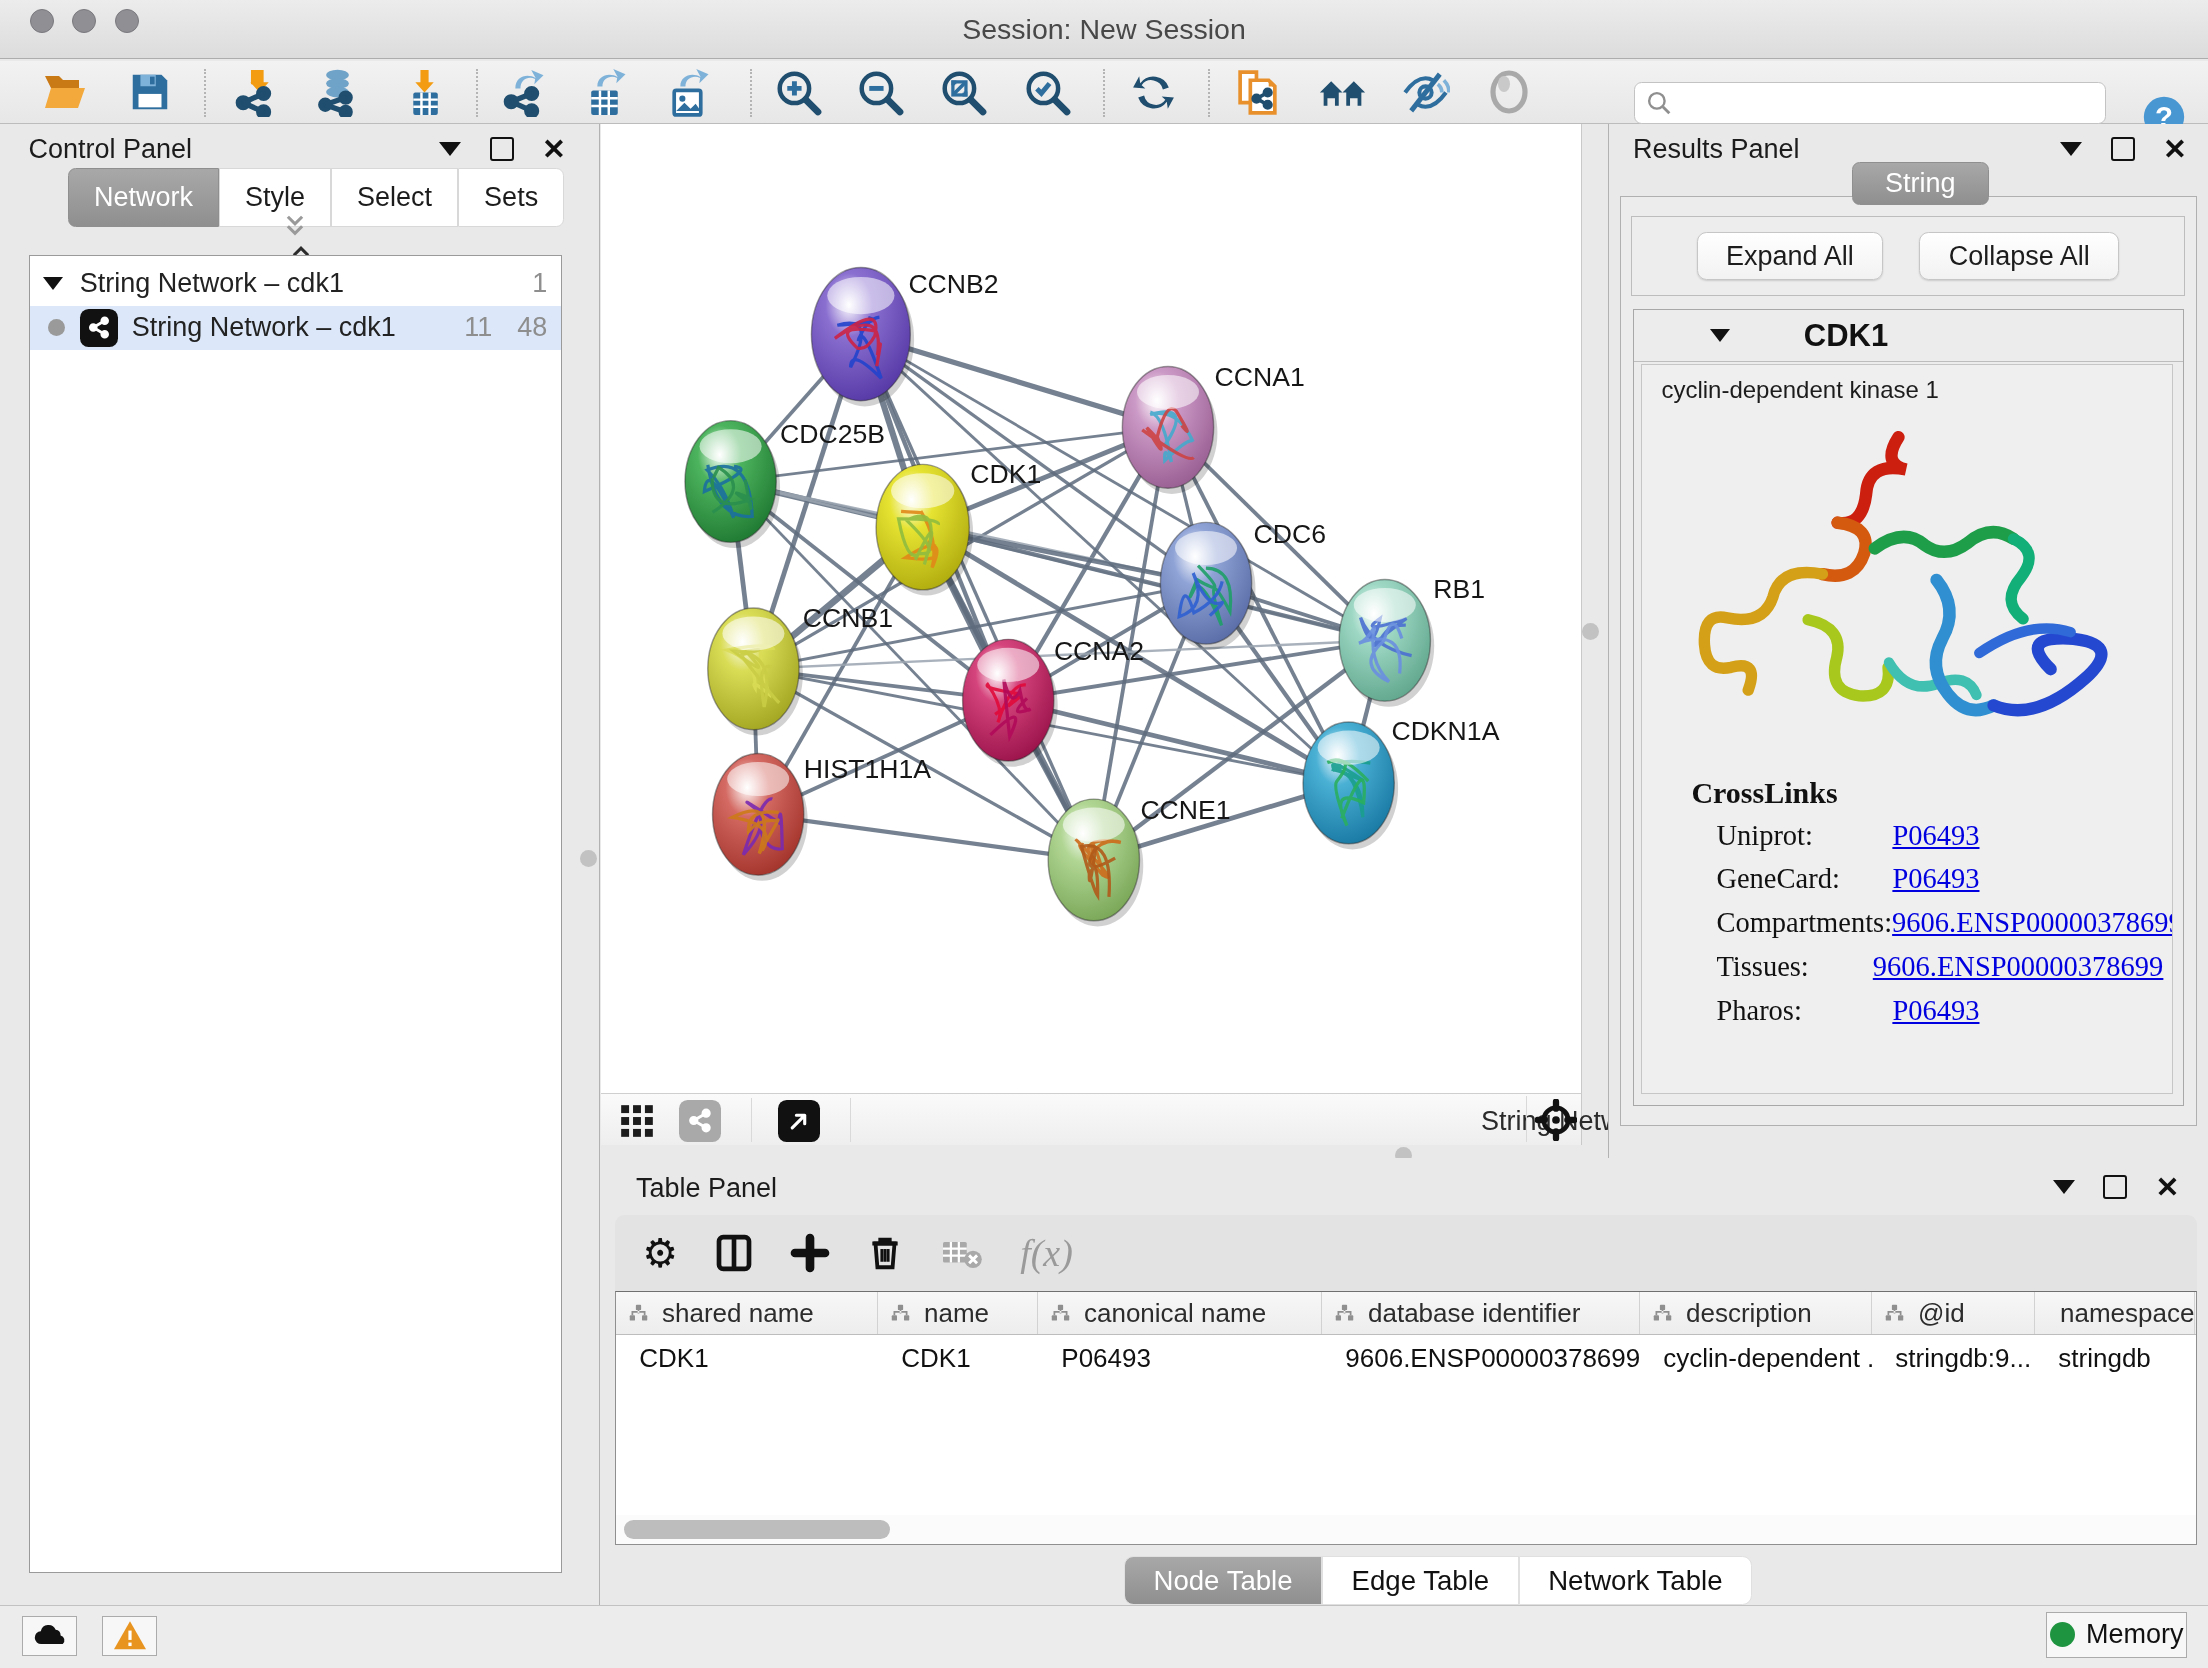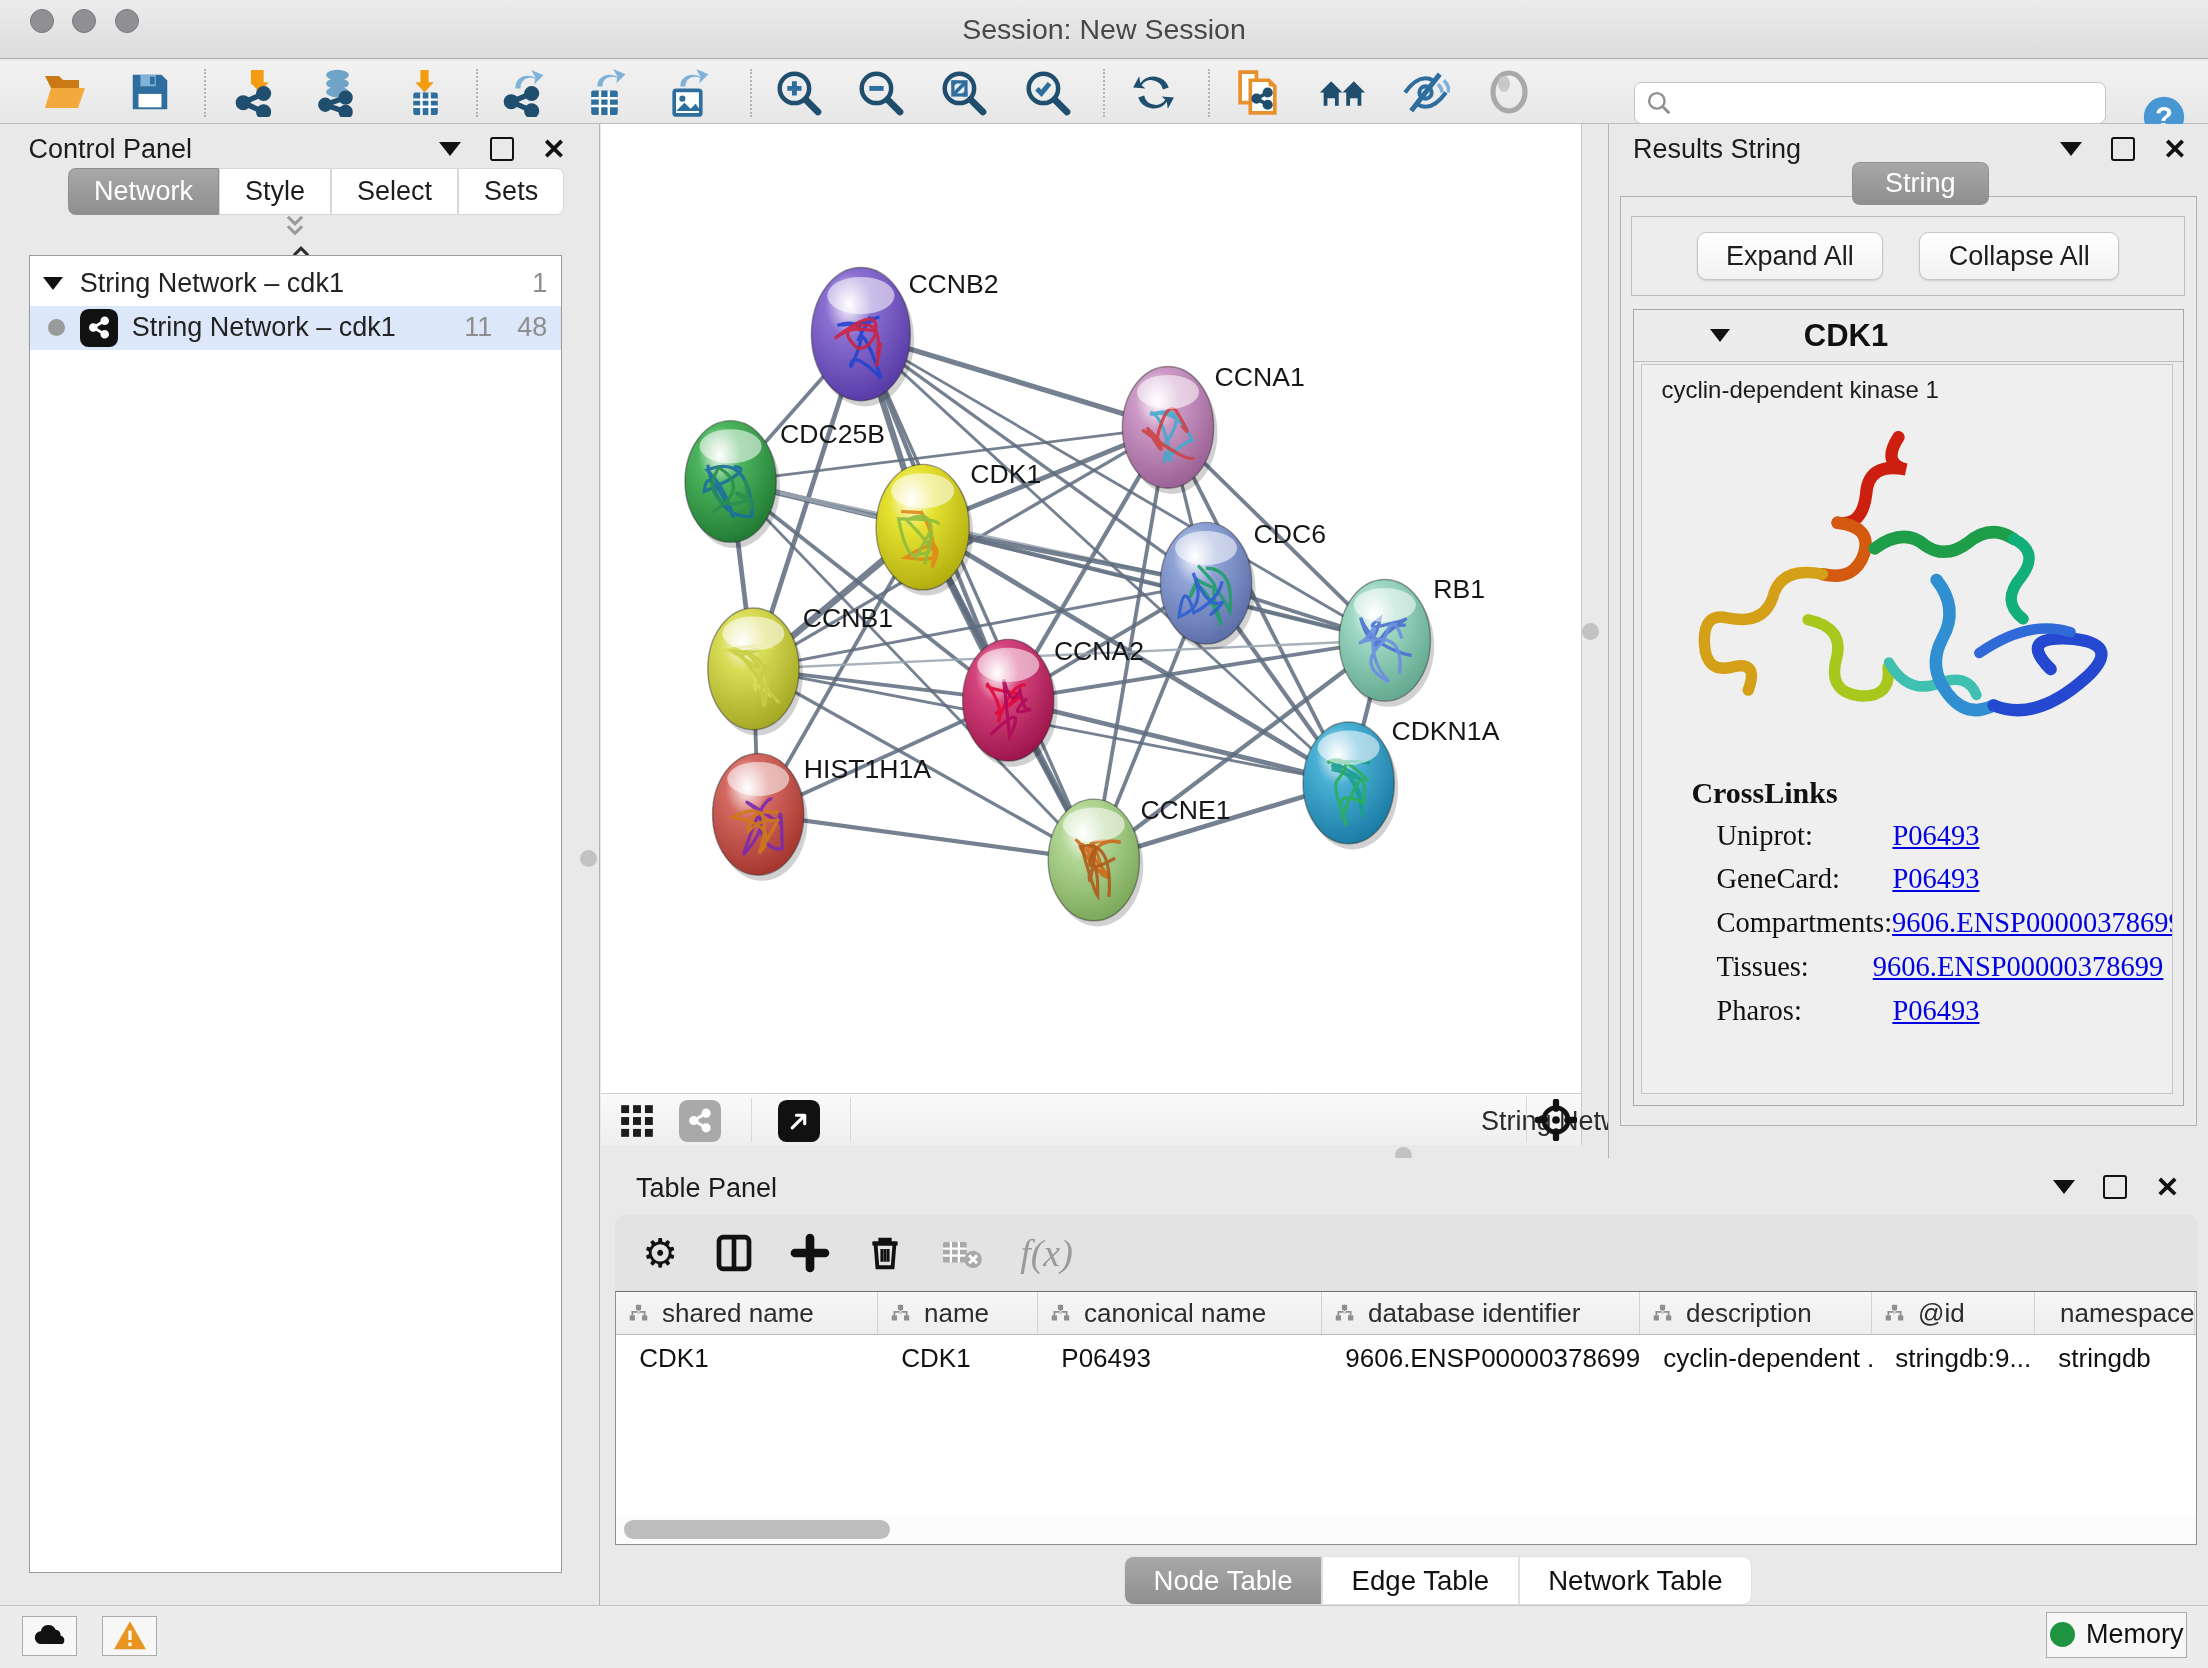--- a/index.html
+++ b/index.html
@@ -27,21 +27,21 @@
     background:#fff; border:1.9px solid #c3c3c3; border-radius:7.6px; display:flex; align-items:center; padding-left:9.5px; }
   .searchbox input { border:none; outline:none; font-size:25px; width:399px; background:transparent; }
   .help-btn { position:absolute; left:2142px; top:34px; }
   
   .panel-title { font-size:27px; color:#1c1c1c; }
   .panel-ctrls { position:absolute; display:flex; gap:28.5px; align-items:center; }
   .pc-collapse { width:0; height:0; border-left:11.4px solid transparent; border-right:11.4px solid transparent; border-top:14.3px solid #111; }
   .pc-float { width:24px; height:24px; border:2.9px solid #111; border-radius:2.9px; }
   .pc-close { font-size:28.5px; font-weight:bold; color:#111; line-height:24px; }
   .tabbar { display:flex; }
-  .tab { font-size:27px; padding:7px 25px; background:#fff; border:1px solid #d8d8d8;
+  .tab { font-size:27px; padding:13px 25px; background:#fff; border:1px solid #d8d8d8;
     color:#1c1c1c; text-align:center; }
   .tab.first { border-radius:7.6px 0 0 7.6px; }
   .tab.last { border-radius:0 7.6px 7.6px 0; }
   .tab.sel { background:linear-gradient(#a8a8a8,#8f8f8f); color:#fff; border-color:#8f8f8f; }
   
   .control-panel { position:absolute; left:0; top:124px; width:600px; height:1481px;
     background:#e9e9e9; border-right:1.9px solid #b2b2b2; }
   .cp-list { position:absolute; left:28.5px; top:131px; width:533px; height:1318px;
     background:#fff; border:1.9px solid #9a9a9a; }
   .cp-header { position:absolute; left:28.5px; top:88px; width:533px; display:flex; align-items:center; font-size:26px; color:#1c1c1c;flex-direction:column; }
@@ -569,21 +569,21 @@
         <circle cx="12" cy="12" r="7" fill="none" stroke="#111" stroke-width="2.6"></circle>
         <circle cx="12" cy="12" r="2.2" fill="#111"></circle>
         <g stroke="#111" stroke-width="3.6" stroke-linecap="round">
           <path d="M12 1.5v4M12 18.5v4M1.5 12h4M18.5 12h4"></path>
         </g>
       </svg>
   </div>
   <div class="splitter-dot" style="left:1395px;top:1147px"></div>
 
   <div class="results-panel">
-    <div style="position:absolute;left:24px;top:9.5px" class="panel-title">Results String</div>
+    <div style="position:absolute;left:24px;top:9.5px" class="panel-title">Results Panel</div>
     <div class="panel-ctrls" style="right:21px;top:13.3px">
       <div class="pc-collapse"></div>
       <div class="pc-float"></div>
       <div class="pc-close">✕</div>
     </div>
     <div style="position:absolute;left:243px;top:38px;z-index:3" class="tabbar">
       <div class="tab sel first last" style="border-radius:7.6px;padding:4.8px 32px">String</div>
     </div>
     <div class="rp-card">
       <div class="rp-btnrow">

